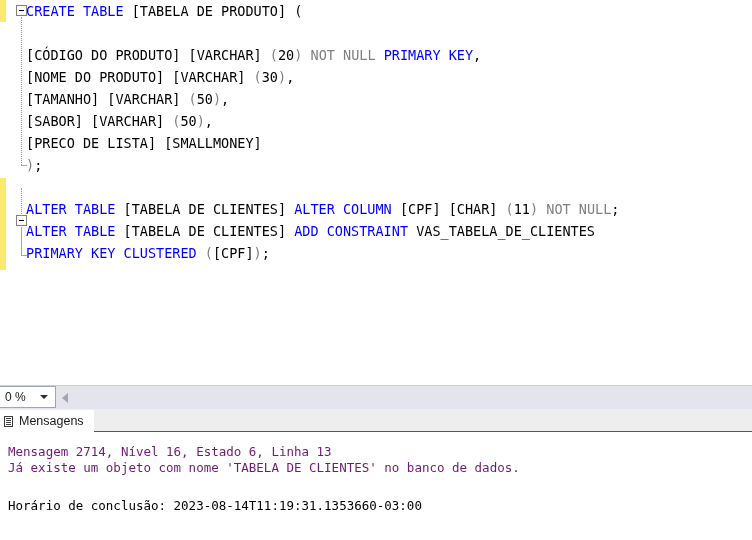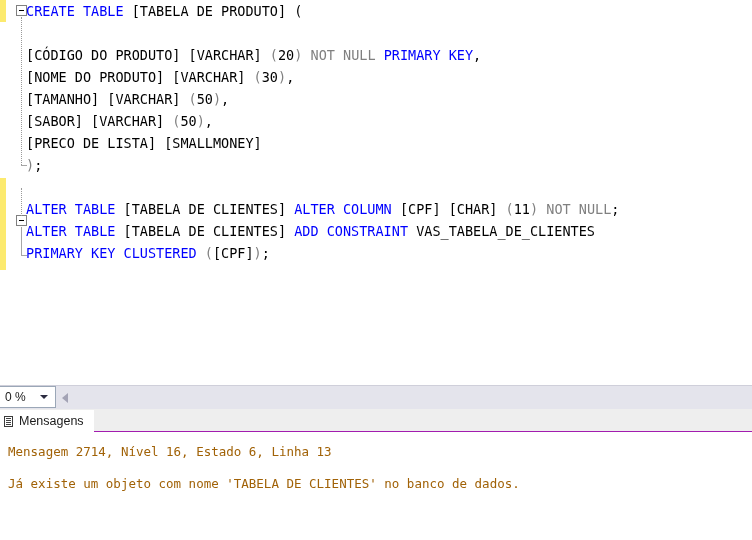--- a/index.html
+++ b/index.html
@@ -218,21 +218,21 @@
     overflow: hidden;
   }
   .msg-line {
     position: absolute;
     left: 8px;
     font-family: "DejaVu Sans Mono", "Liberation Mono", monospace;
     font-size: 12.5px;
     line-height: 16px;
     white-space: pre;
   }
-  .msg-err { color: #a16207; text-align: center; }
+  .msg-err { color: #701a75; text-align: center; }
   .msg-info { color: #000000; }
 </style>
 </head>
 <body>
 
 <div class="app">
 
   <div class="editor">
 
     <div class="change-gutter">
@@ -267,17 +267,18 @@
 
   <div class="results">
     <div class="tabstrip">
       <div class="tab">
         <span class="tab-icon"></span>
         <span class="tab-label">Mensagens</span>
       </div>
     </div>
     <div class="messages" id="messages-root">
         <div class="msg-line msg-err" style="top: 12px;">Mensagem 2714, Nível 16, Estado 6, Linha 13</div>
-        <div class="msg-line msg-err" style="top: 28px; margin-top: 16px;">Já existe um objeto com nome 'TABELA DE CLIENTES' no banco de dados.</div>
+        <div class="msg-line msg-err" style="top: 28px;">Já existe um objeto com nome 'TABELA DE CLIENTES' no banco de dados.</div>
+        <div class="msg-line msg-info" style="top: 66px;">Horário de conclusão: 2023-08-14T11:19:31.1353660-03:00</div>
       </div>
   </div>
 
 </div>
 
 </body></html>

